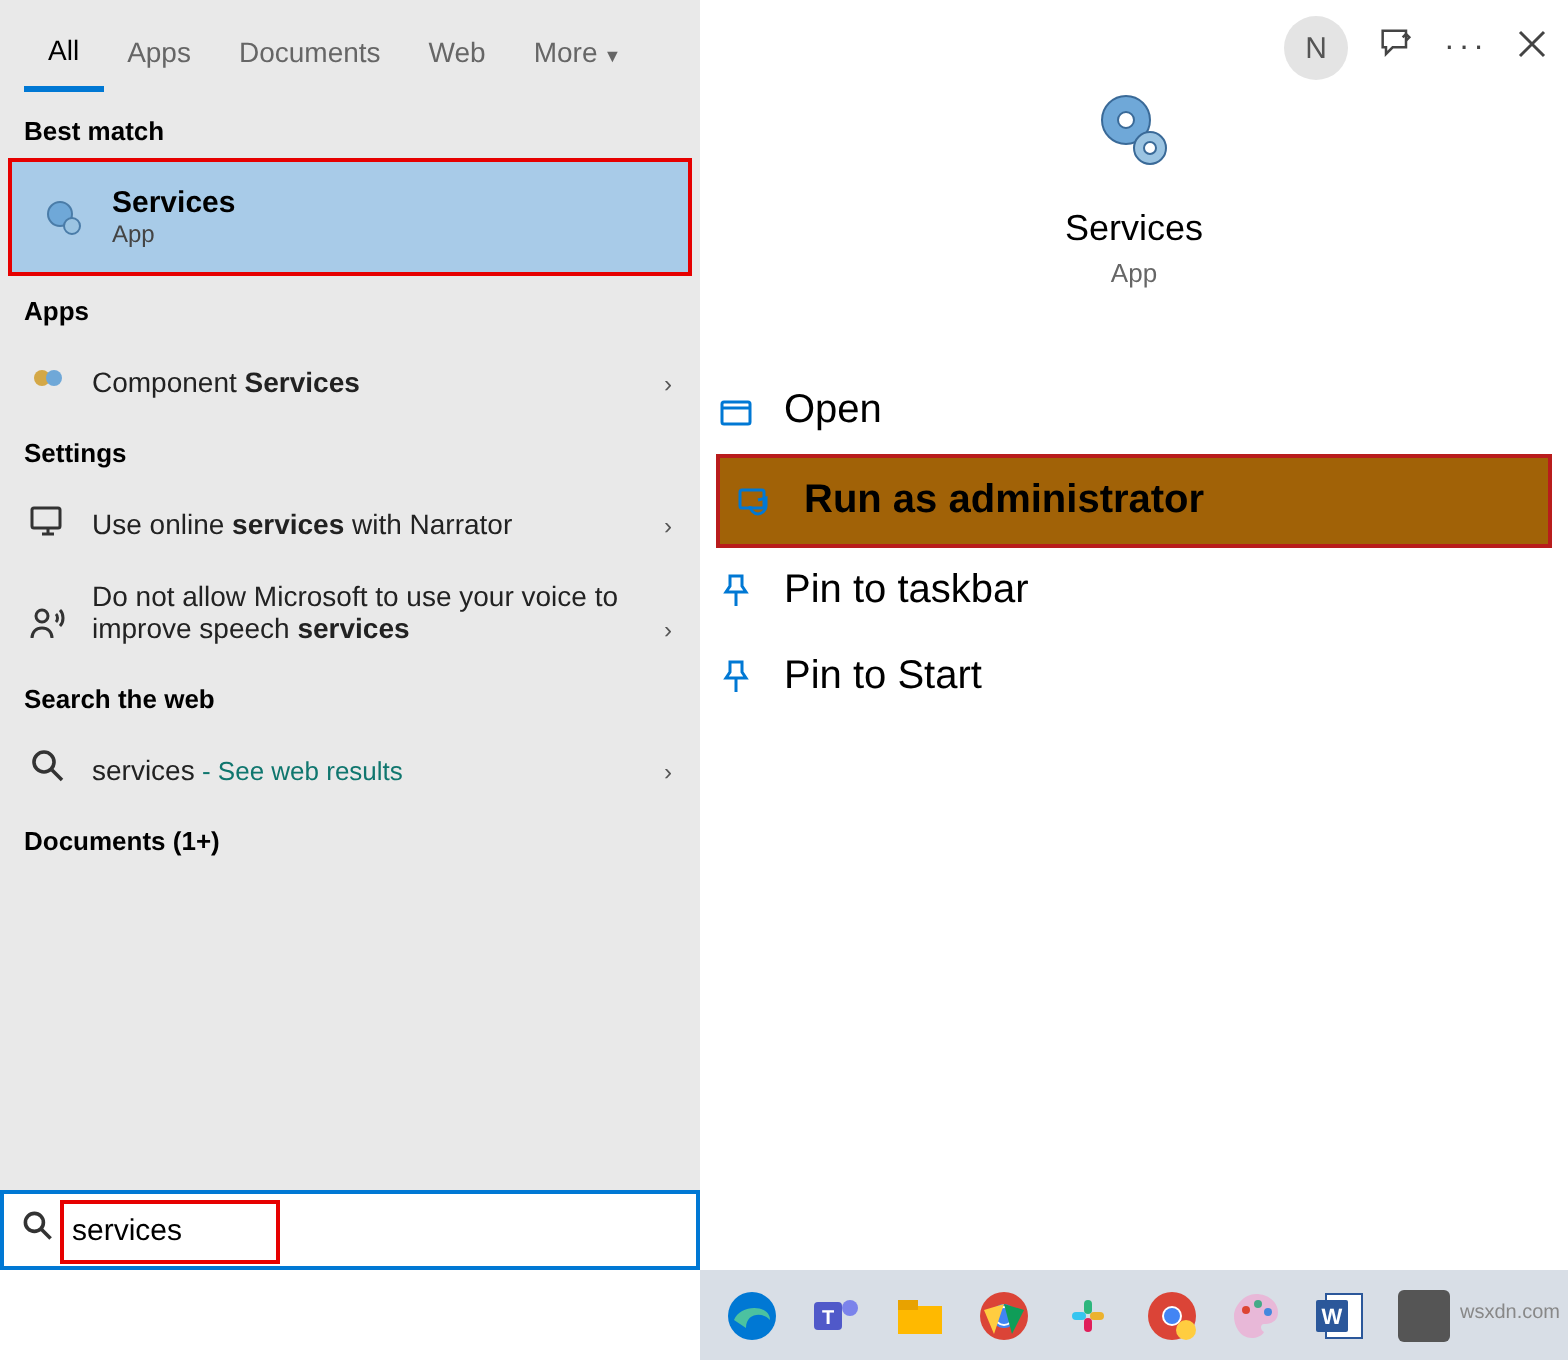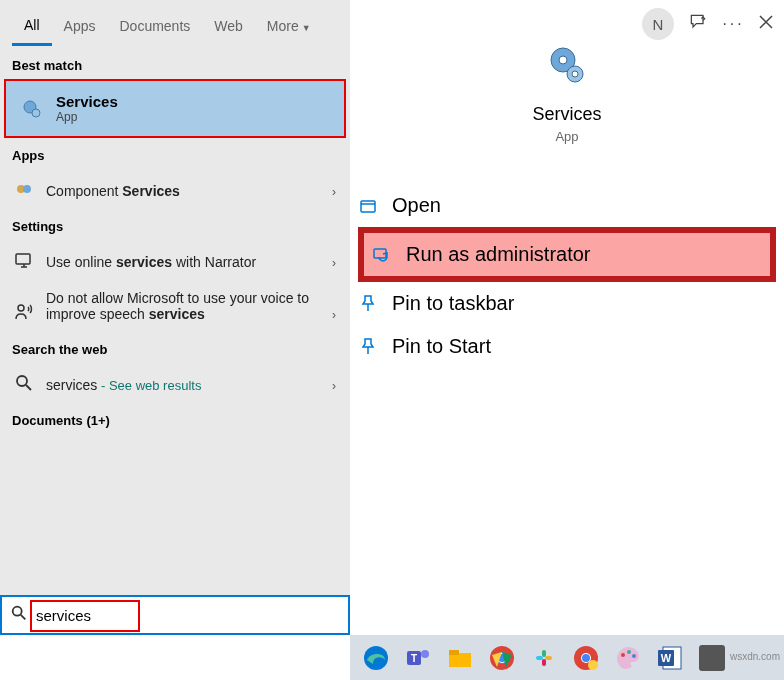--- a/index.html
+++ b/index.html
@@ -35,21 +35,21 @@
 .list-item .chevron { color: #555; font-size: 12px; }
 
 .details-card { width: 380px; margin: 0 auto; text-align: center; padding: 30px 0 16px; }
 .details-card .big-icon { width: 48px; height: 48px; margin: 0 auto 14px; }
 .details-card .title { font-size: 18px; font-weight: 400; margin-bottom: 4px; }
 .details-card .sub { font-size: 13px; color: #666; }
 
 .action-list { margin-top: 24px; }
 .action-item { display: flex; align-items: center; padding: 10px 8px; font-size: 20px; cursor: pointer; }
 .action-item .ai-icon { width: 20px; margin-right: 14px; color: #0078d4; display:flex; }
-.action-item.highlighted { background: #fca5a5; border: 6px solid #b91c1c; margin: 0 8px 0 8px; }
+.action-item.highlighted { background: #a16207; border: 2px solid #b91c1c; margin: 0 8px 0 8px; font-weight: bold; }
 
 .search-bar { position: absolute; bottom: 45px; left: 0; width: 350px; height: 40px; border: 2px solid #0078d4; background: #fff; display: flex; align-items: center; padding: 0 8px; }
 .search-bar .s-icon { width: 18px; margin-right: 8px; }
 .search-bar input { border: none; outline: none; font-size: 15px; flex: 1; }
 .search-highlight { position: absolute; border: 2px solid #e60000; bottom: 48px; left: 30px; width: 110px; height: 32px; pointer-events: none; }
 
 .taskbar { position: absolute; bottom: 0; left: 350px; right: 0; height: 45px; background: #d8dee6; display: flex; align-items: center; padding: 0 8px; gap: 6px; }
 .taskbar .tb-icon { width: 36px; height: 36px; display: flex; align-items: center; justify-content: center; border-radius: 3px; }
 .taskbar .tb-icon svg, .taskbar .tb-icon div { width: 26px; height: 26px; }
 

